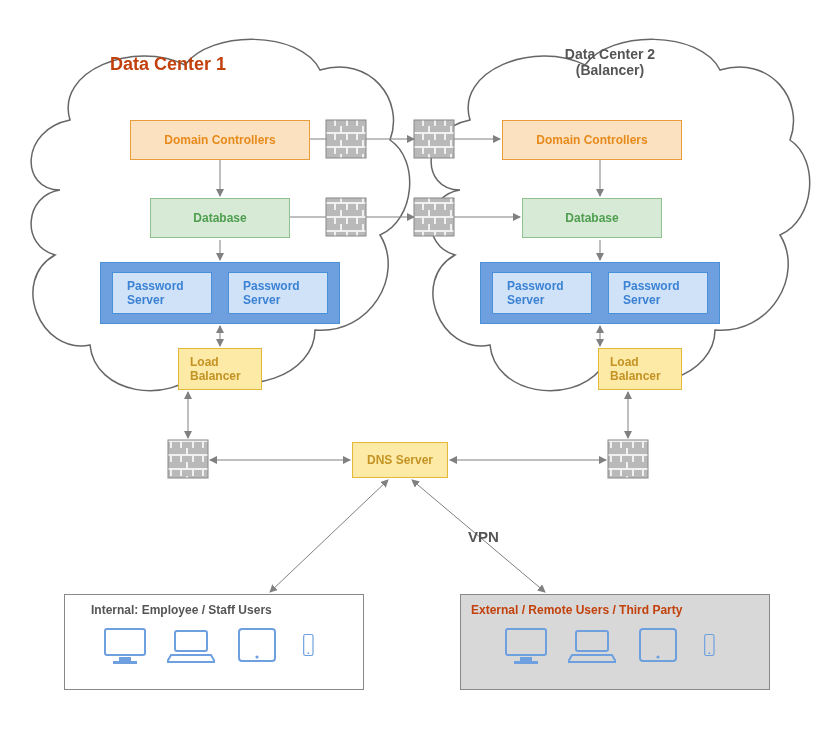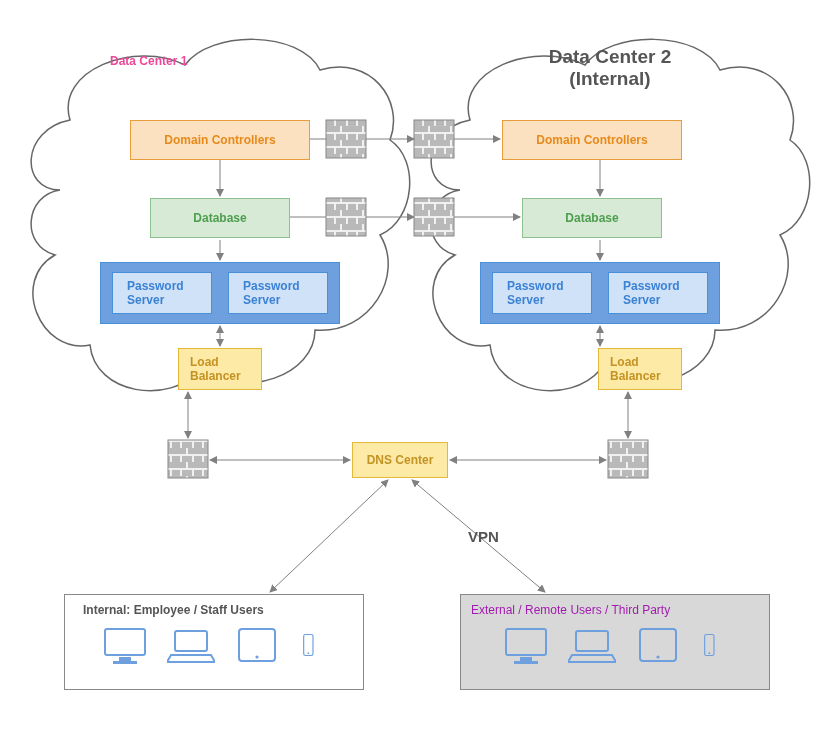--- a/index.html
+++ b/index.html
@@ -84,23 +84,23 @@
   <line x1="350" y1="460" x2="210" y2="460" stroke="#808080" marker-end="url(#ah)" marker-start="url(#ah2)"></line>
   <line x1="450" y1="460" x2="606" y2="460" stroke="#808080" marker-end="url(#ah)" marker-start="url(#ah2)"></line>
 
   <line x1="188" y1="438" x2="188" y2="392" stroke="#808080" marker-end="url(#ah)" marker-start="url(#ah2)"></line>
   <line x1="628" y1="438" x2="628" y2="392" stroke="#808080" marker-end="url(#ah)" marker-start="url(#ah2)"></line>
 
   <line x1="388" y1="480" x2="270" y2="592" stroke="#808080" marker-end="url(#ah)" marker-start="url(#ah2)"></line>
   <line x1="412" y1="480" x2="545" y2="592" stroke="#808080" marker-end="url(#ah)" marker-start="url(#ah2)"></line>
 </svg>
 
-<div style="position:absolute;left:110px;top:54px;font-weight:bold;font-size:12px;color:#ec4899">Data Center 1</div>
-<div style="position:absolute;left:540px;top:46px;font-weight:bold;font-size:19px;color:#555;text-align:center;width:140px">
-  <span>Data Center 2</span><br><span>(Internal)</span>
+<div style="position:absolute;left:110px;top:54px;font-weight:bold;font-size:18px;color:#c2410c">Data Center 1</div>
+<div style="position:absolute;left:540px;top:46px;font-weight:bold;font-size:14px;color:#555;text-align:center;width:140px">
+  <span>Data Center 2</span><br><span>(Balancer)</span>
 </div>
 
 <div class="box" style="left:130px;top:120px;width:180px;height:40px;background:#fce1c0;border-color:#e89c3c;color:#e68a1b">Domain Controllers</div>
 
 <div class="box" style="left:150px;top:198px;width:140px;height:40px;background:#d6ead6;border-color:#8fc08f;color:#4f9e4f">Database</div>
 
 <div class="box" style="left:100px;top:262px;width:240px;height:62px;background:#6ea0e0;border-color:#4a90d9"></div>
 <div class="box" style="left:112px;top:272px;width:100px;height:42px;background:#d0e2f7;border-color:#4a90d9;color:#3b82d4;font-size:12px">
      <span><span style="display:inline-block;width:70px">Password Server</span></span>
     </div>
@@ -121,25 +121,25 @@
      <span><span style="display:inline-block;width:70px">Password Server</span></span>
     </div>
 <div class="box" style="left:608px;top:272px;width:100px;height:42px;background:#d0e2f7;border-color:#4a90d9;color:#3b82d4;font-size:12px">
      <span><span style="display:inline-block;width:70px">Password Server</span></span>
     </div>
 
 <div class="box" style="left:598px;top:348px;width:84px;height:42px;background:#fdeaa7;border-color:#e6b839;color:#c49324;font-size:12px">
      <span><span style="display:inline-block;width:60px">Load Balancer</span></span>
     </div>
 
-<div class="box" style="left:352px;top:442px;width:96px;height:36px;background:#fdeaa7;border-color:#e6b839;color:#c49324">DNS Center</div>
+<div class="box" style="left:352px;top:442px;width:96px;height:36px;background:#fdeaa7;border-color:#e6b839;color:#c49324">DNS Server</div>
 
 <div style="position:absolute;left:468px;top:528px;font-size:15px;color:#555;font-weight:bold">VPN</div>
 
-<div style="position:absolute;left:64px;top:594px;width:300px;height:96px;border:1px solid #888;background:#fff;padding:8px 18px;box-sizing:border-box">
+<div style="position:absolute;left:64px;top:594px;width:300px;height:96px;border:1px solid #888;background:#fff;padding:8px 26px;box-sizing:border-box">
   <div style="font-weight:bold;color:#555">Internal: Employee / Staff Users</div>
   <div class="devices">
     <svg class="device" viewBox="0 0 48 40">
           <rect x="4" y="4" width="40" height="26" rx="2" fill="none" stroke="#6ea0e0" stroke-width="2"></rect>
           <rect x="18" y="32" width="12" height="4" fill="#6ea0e0"></rect>
           <rect x="12" y="36" width="24" height="3" fill="#6ea0e0"></rect>
         </svg>
     <svg class="device" viewBox="0 0 48 40">
           <rect x="8" y="6" width="32" height="20" rx="2" fill="none" stroke="#6ea0e0" stroke-width="2"></rect>
           <path d="M4 30 h40 l4 7 h-48 z" fill="none" stroke="#6ea0e0" stroke-width="2"></path>
@@ -149,21 +149,21 @@
           <circle cx="24" cy="32" r="1.6" fill="#6ea0e0"></circle>
         </svg>
     <svg class="device" viewBox="0 0 48 40" style="width:28px">
           <rect x="8" y="2" width="16" height="36" rx="3" fill="none" stroke="#6ea0e0" stroke-width="2"></rect>
           <circle cx="16" cy="34" r="1.6" fill="#6ea0e0"></circle>
         </svg>
   </div>
 </div>
 
 <div style="position:absolute;left:460px;top:594px;width:310px;height:96px;border:1px solid #888;background:#d8d8d8;padding:8px 10px;box-sizing:border-box">
-  <div style="font-weight:normal;color:#a21caf">External / Remote Users / Third Party</div>
+  <div style="font-weight:bold;color:#c2410c">External / Remote Users / Third Party</div>
   <div class="devices">
     <svg class="device" viewBox="0 0 48 40">
           <rect x="4" y="4" width="40" height="26" rx="2" fill="none" stroke="#6ea0e0" stroke-width="2"></rect>
           <rect x="18" y="32" width="12" height="4" fill="#6ea0e0"></rect>
           <rect x="12" y="36" width="24" height="3" fill="#6ea0e0"></rect>
         </svg>
     <svg class="device" viewBox="0 0 48 40">
           <rect x="8" y="6" width="32" height="20" rx="2" fill="none" stroke="#6ea0e0" stroke-width="2"></rect>
           <path d="M4 30 h40 l4 7 h-48 z" fill="none" stroke="#6ea0e0" stroke-width="2"></path>
         </svg>

